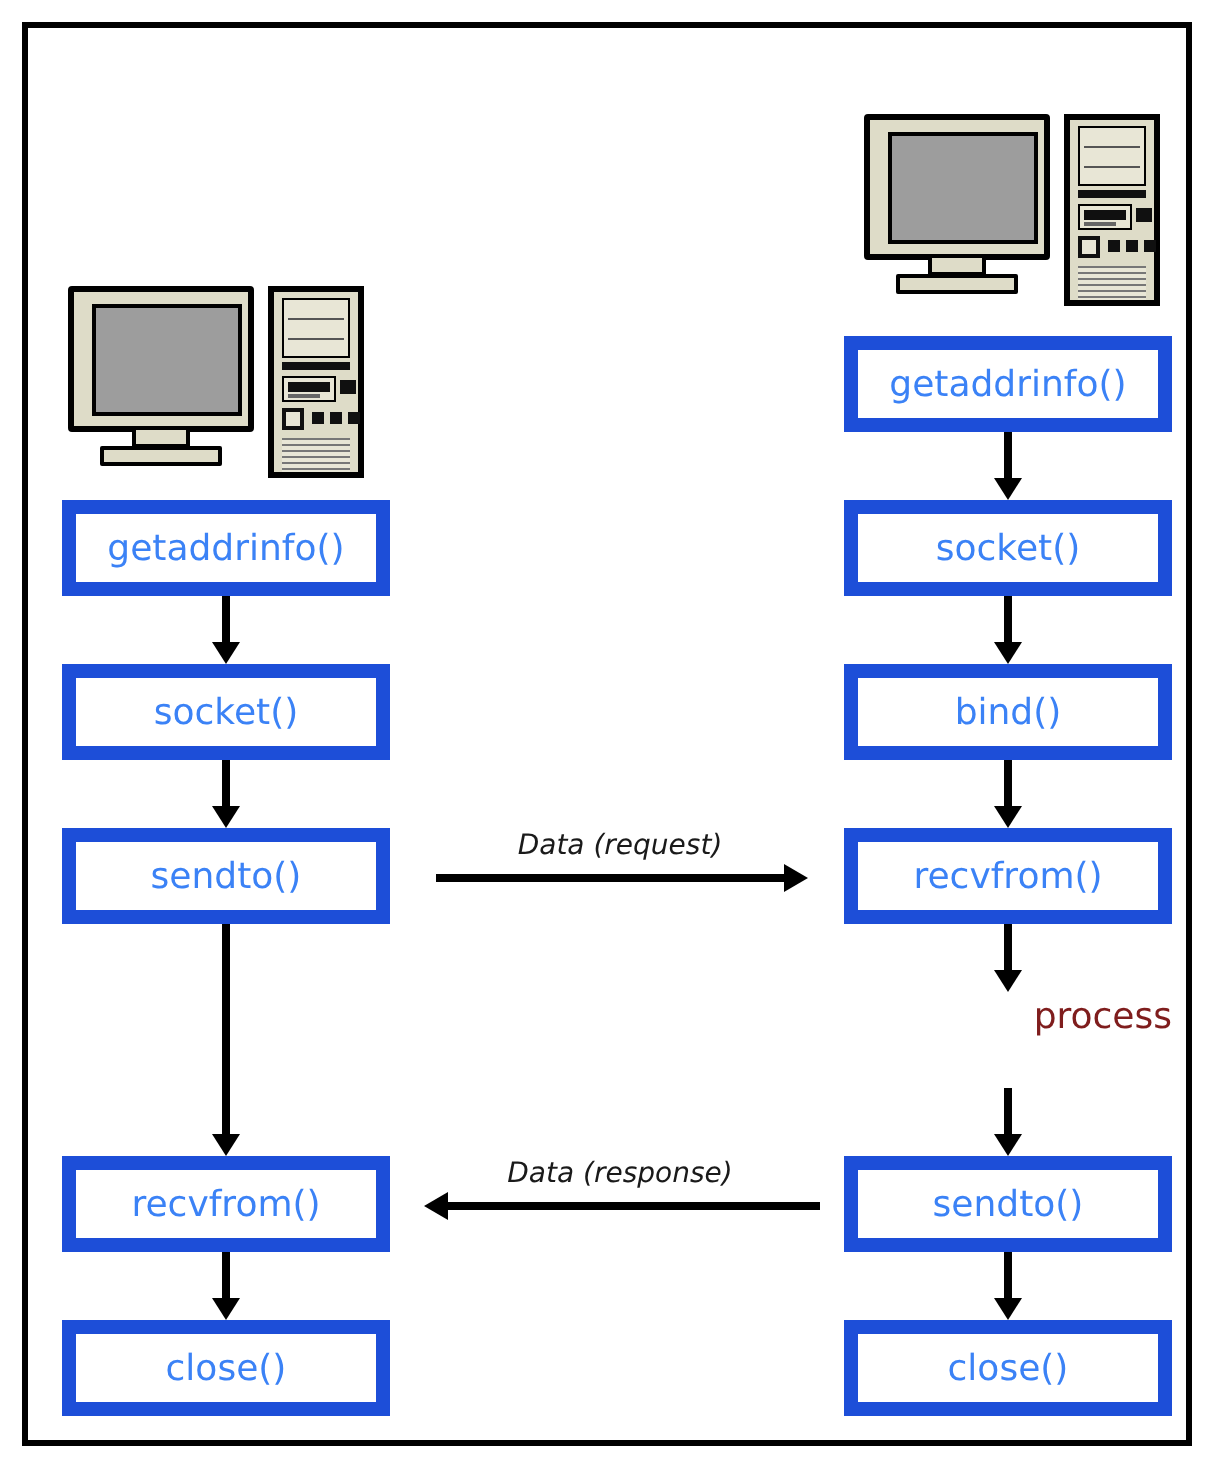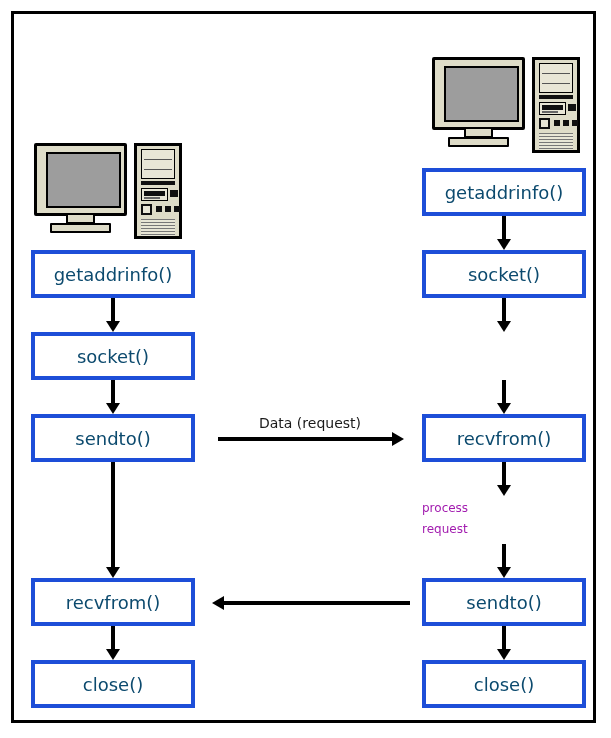--- a/index.html
+++ b/index.html
@@ -201,37 +201,37 @@
       to bottom,
       #777 0px, #777 1px,
       #e8e6d6 1px, #e8e6d6 3px
     );
   }
 
   
   .pbox {
     position: absolute;
     background: #ffffff;
-    border: 4px solid #1d4ed8;
+    border: 7px solid #1d4ed8;
     box-sizing: border-box;
     display: flex;
     align-items: center;
     justify-content: center;
     font-size: 18px;
-    color: #0c4a6e;
+    color: #3b82f6;
     white-space: nowrap;
   }
 
   
   .textnode {
     position: absolute;
-    text-align: left;
-    font-size: 12px;
+    text-align: right;
+    font-size: 18px;
     line-height: 21px;
-    color: #a21caf;
+    color: #7f1d1d;
     white-space: nowrap;
   }
 
   
   .varrow {
     position: absolute;
     width: 14px;
   }
   .varrow .shaft {
     position: absolute;
@@ -268,20 +268,21 @@
   }
   .harrow.right .head { border-left: 12px solid #000000; right: 0; }
   .harrow.left  .head { border-right: 12px solid #000000; left: 0; }
 
   .arrow-label {
     position: absolute;
     font-size: 14px;
     color: #1a1a1a;
     text-align: center;
     white-space: nowrap;
+    font-style: italic;
   }
 </style>
 </head>
 <body>
 
 <div id="diagram-root">
   <div id="frame"></div>
 
 
 
@@ -366,26 +367,26 @@
 
   <div class="varrow" style="left:106px; top:626px; height:34px;">
     <div class="shaft" style="height:23px;"></div>
     <div class="head" style="top:23px;"></div>
   </div>
 
   <div class="pbox" style="left:422px; top:168px; width:164px; height:48px;">getaddrinfo()</div>
 
   <div class="pbox" style="left:422px; top:250px; width:164px; height:48px;">socket()</div>
 
+  <div class="pbox" style="left:422px; top:332px; width:164px; height:48px;">bind()</div>
 
   <div class="pbox" style="left:422px; top:414px; width:164px; height:48px;">recvfrom()</div>
 
   <div class="textnode" style="left:422px; top:498px; width:164px;">
     <div>process</div>
-    <div>request</div>
   </div>
 
   <div class="pbox" style="left:422px; top:578px; width:164px; height:48px;">sendto()</div>
 
   <div class="pbox" style="left:422px; top:660px; width:164px; height:48px;">close()</div>
 
   <div class="varrow" style="left:497px; top:216px; height:34px;">
     <div class="shaft" style="height:23px;"></div>
     <div class="head" style="top:23px;"></div>
   </div>
@@ -414,17 +415,18 @@
     <div class="shaft" style="height:23px;"></div>
     <div class="head" style="top:23px;"></div>
   </div>
 
   <div class="arrow-label" style="left:215px; top:415px; width:190px;">Data (request)</div>
   <div class="harrow right" style="left:218px; top:432px; width:186px;">
     <div class="shaft" style="left:0; width:176px;"></div>
     <div class="head"></div>
   </div>
 
+  <div class="arrow-label" style="left:213px; top:579px; width:194px;">Data (response)</div>
   <div class="harrow left" style="left:212px; top:596px; width:198px;">
     <div class="shaft" style="left:12px; width:186px;"></div>
     <div class="head"></div>
   </div>
 </div>
 
 </body></html>

